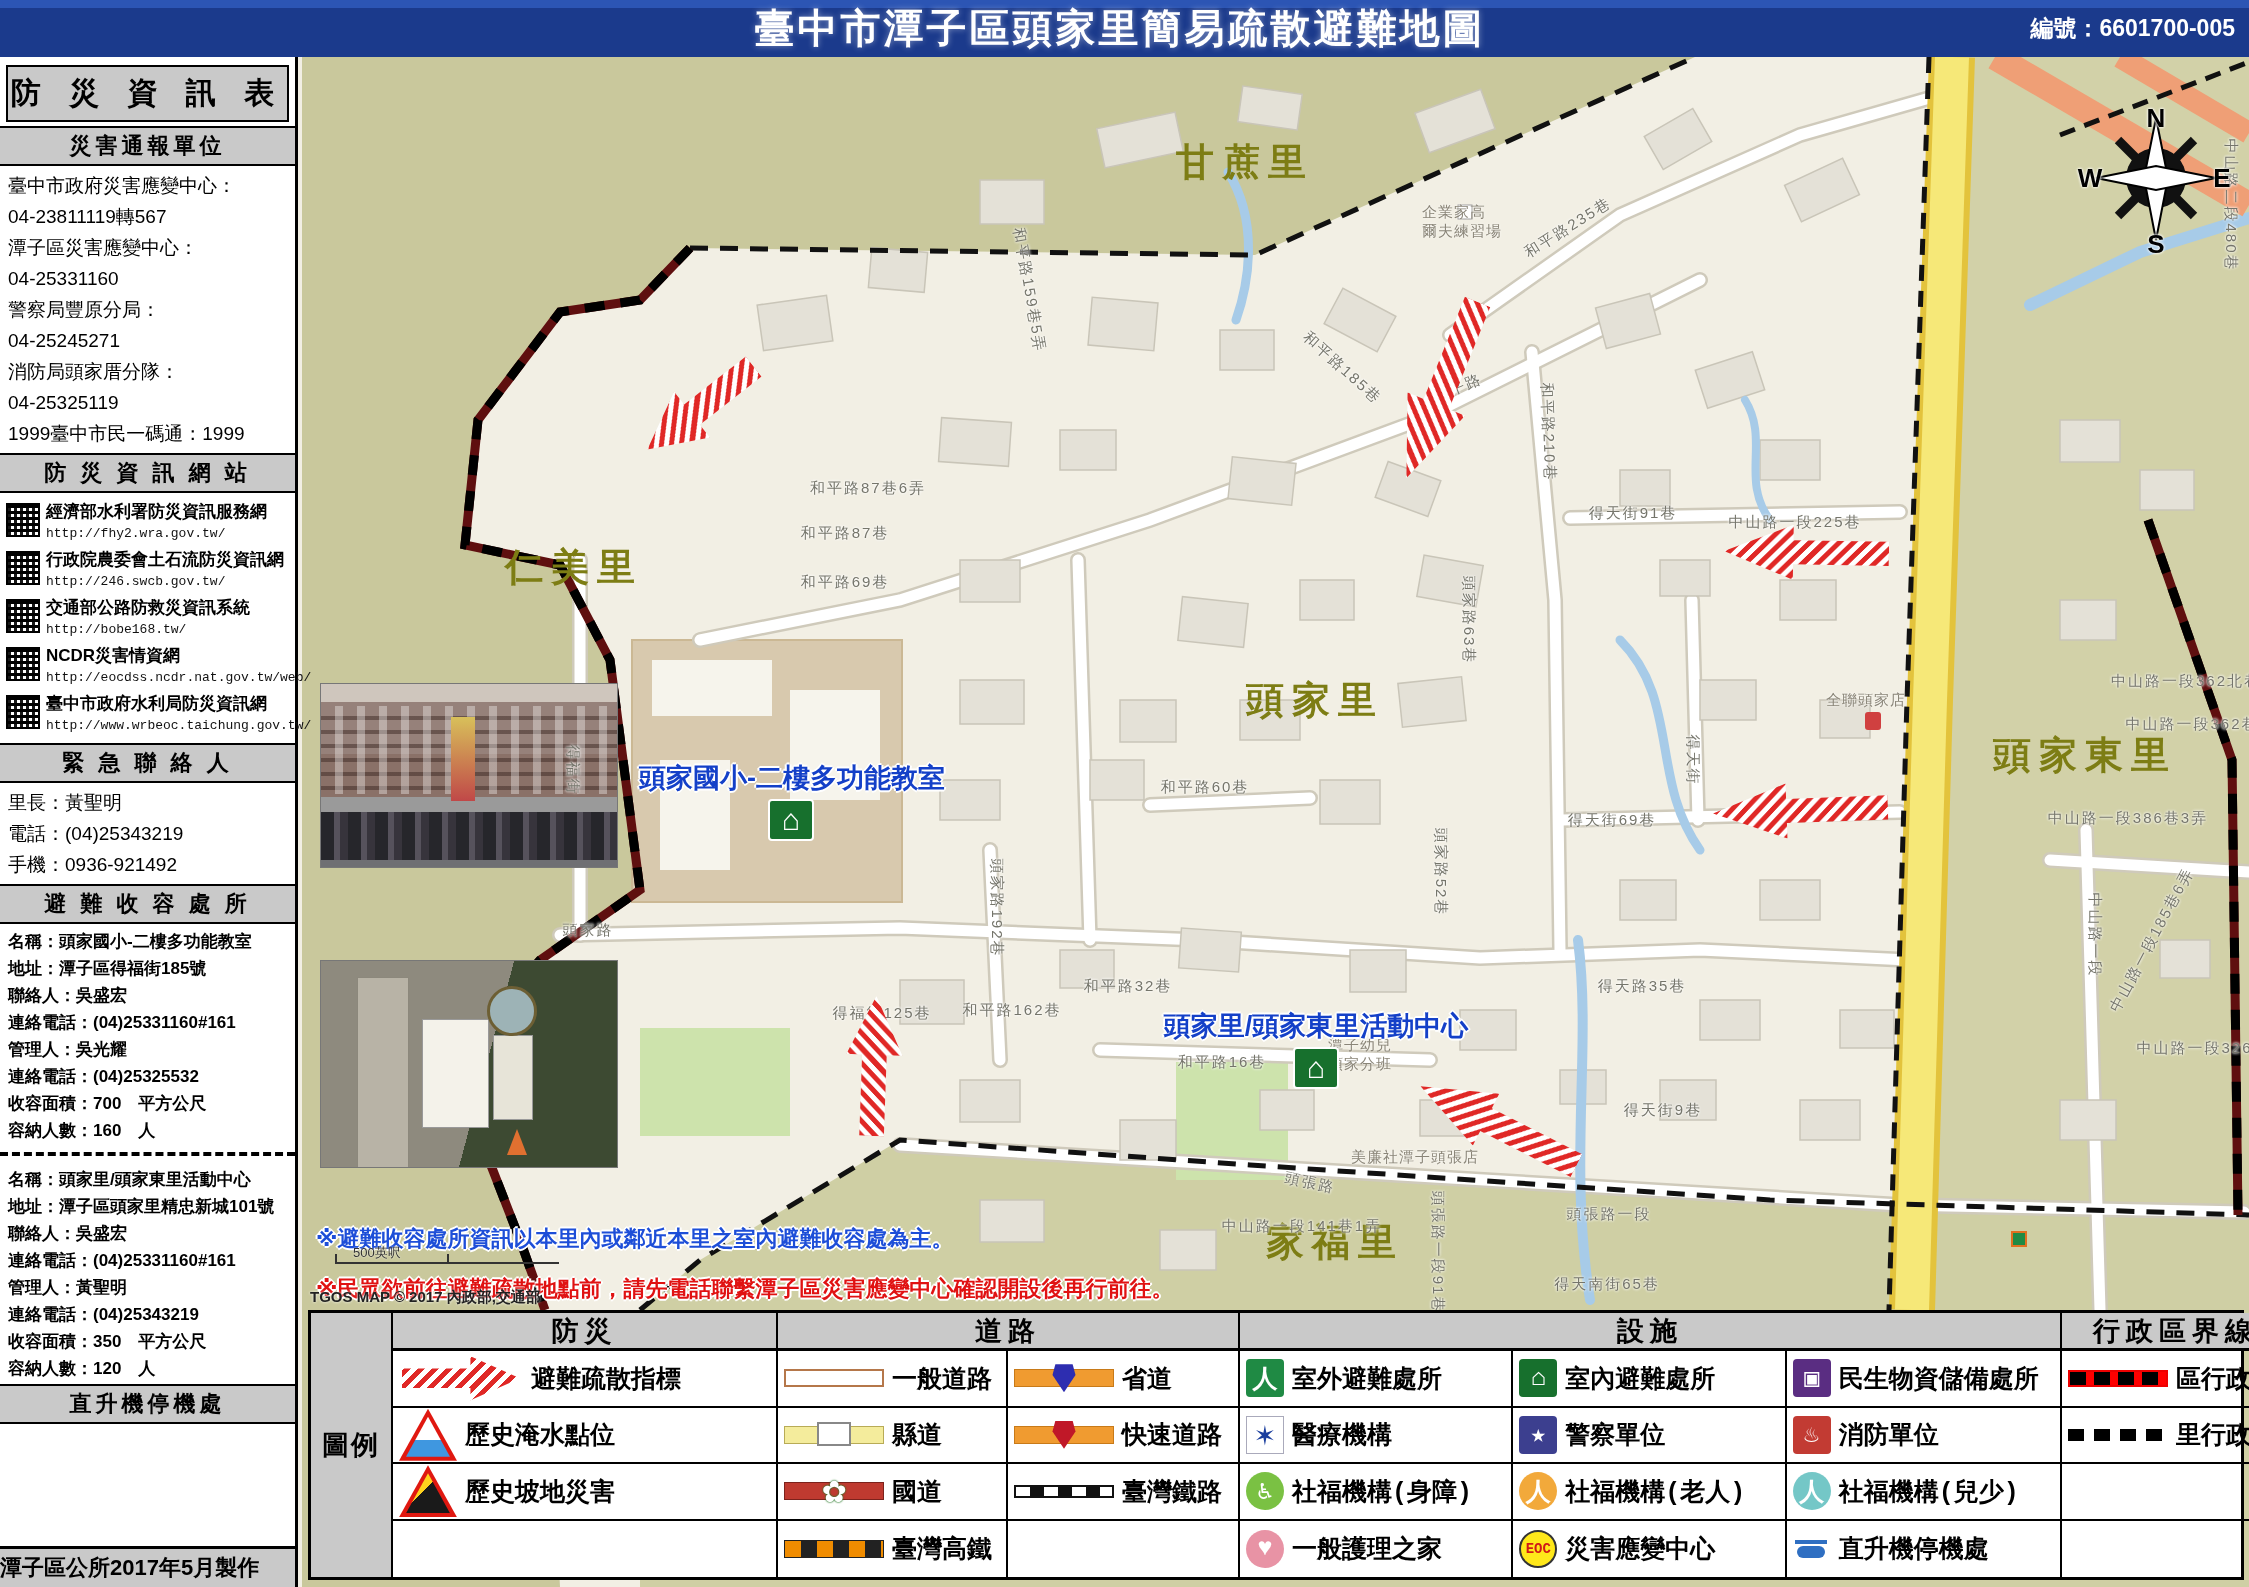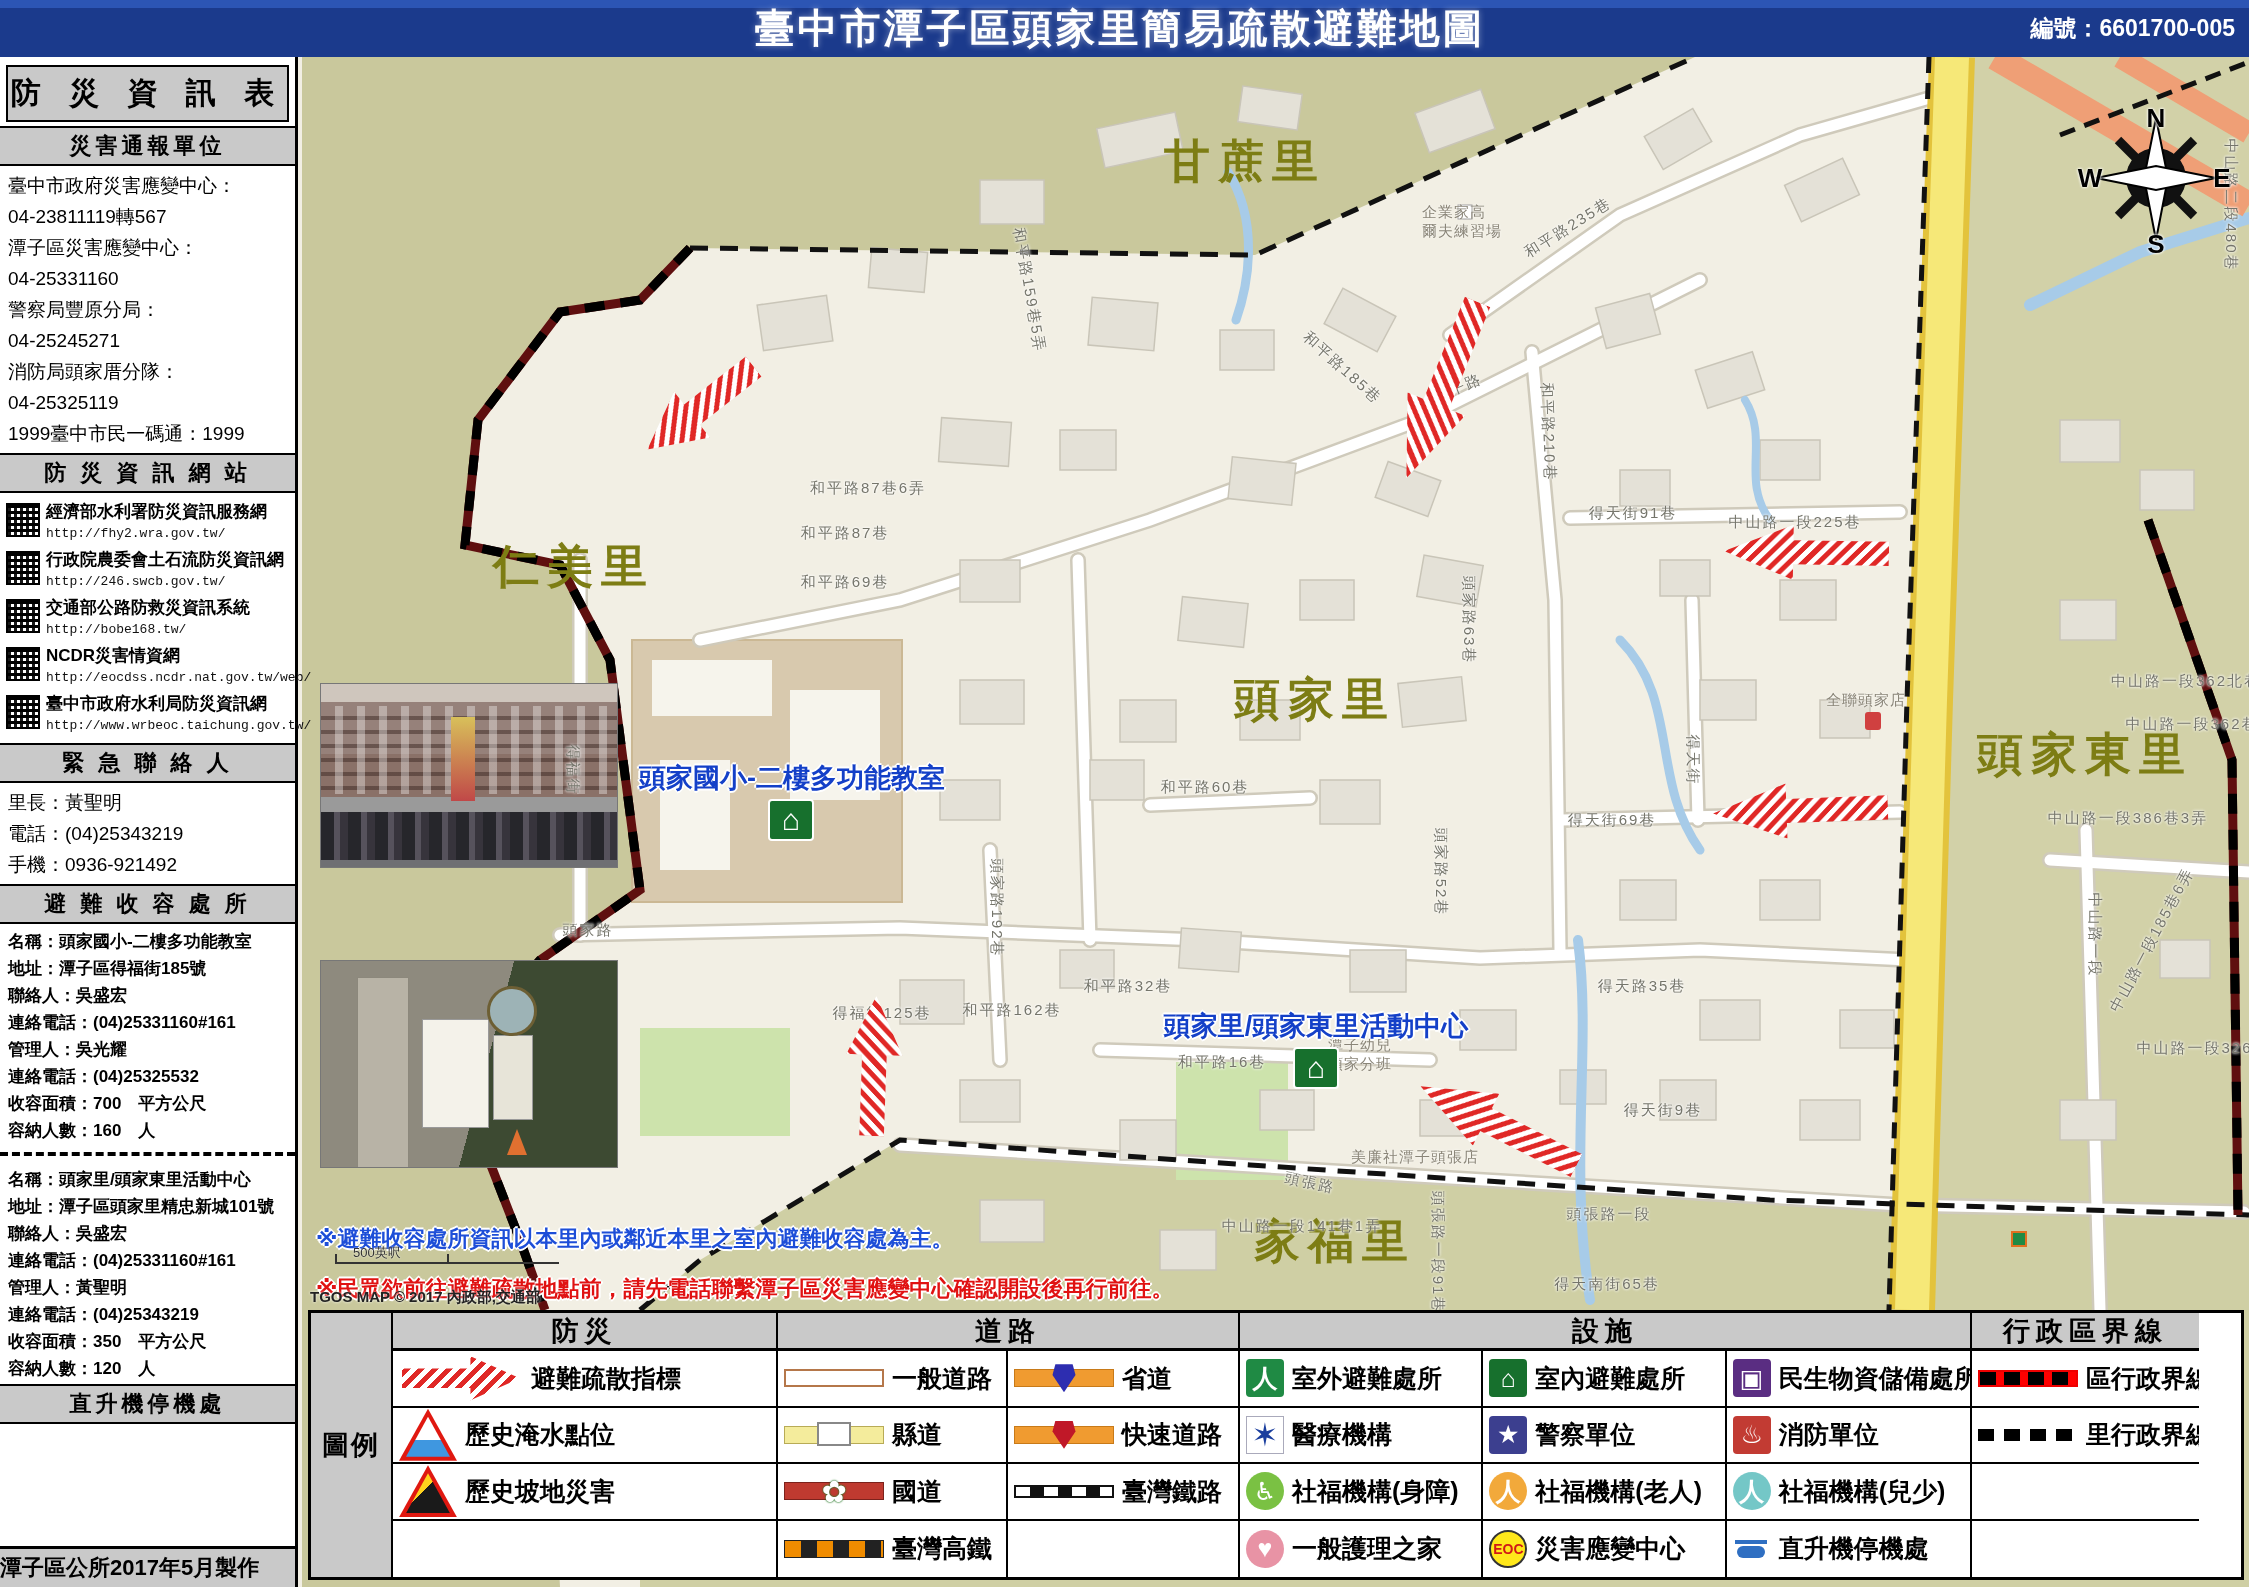--- a/index.html
+++ b/index.html
@@ -31,21 +31,21 @@
   .sh-lines{padding:4px 8px 2px 8px;}
   .sh-line{font-size:17px;font-weight:bold;line-height:27px;white-space:nowrap;}
   .sb-dash{border-top:4px dashed #000;margin:6px 0;}
   .sb-flex{flex:1;}
   .sb-footer{background:#c9c9c9;border-top:3px solid #000;font-size:22px;font-weight:bold;
              text-align:left;padding:4px 0;}
   
   .terrain{position:absolute;left:0;top:0;z-index:1;}
   .overlay{position:absolute;left:0;top:0;width:2249px;height:1587px;z-index:5;}
   .village{position:absolute;transform:translate(-50%,-50%);color:#7d7d14;font-weight:bold;
-           font-size:46px;letter-spacing:8px;white-space:nowrap;}
+           font-size:38px;letter-spacing:8px;white-space:nowrap;}
   .fac-label{position:absolute;transform:translate(-50%,-50%);color:#1440c8;font-weight:bold;font-size:27px;
            white-space:nowrap;text-shadow:-2px 0 #fff,2px 0 #fff,0 -2px #fff,0 2px #fff,1px 1px #fff,-1px -1px #fff;}
   .street{position:absolute;transform:translate(-50%,-50%);color:#75756b;font-size:15px;letter-spacing:2px;
            white-space:nowrap;text-shadow:0 0 3px #fff,0 0 3px #fff;}
   .poi{position:absolute;transform:translate(-50%,-50%);color:#8a8578;font-size:15px;letter-spacing:1px;
            white-space:pre-line;text-align:left;text-shadow:0 0 3px #fff;}
   .map-shelter{position:absolute;width:46px;height:42px;transform:translate(-50%,-50%);
            background:#17702d;border:2px solid #fff;border-radius:4px;display:flex;align-items:center;
            justify-content:center;color:#fff;font-size:30px;font-weight:bold;box-sizing:border-box;}
   .evac{position:absolute;background:repeating-linear-gradient(135deg,#e02826 0 5px,#fff 5px 10px);
@@ -550,21 +550,21 @@
             </div>
             <div class="lg-cell last-row">
               <div class="ic-wrap">
                 <div class="road rd-hsr"></div>
               </div>
               <span class="lg-label">臺灣高鐵</span>
             </div>
             <div class="lg-cell last-col last-row"></div>
           </div>
         </div>
-        <div class="lg-group" style="width: 732px;">
+        <div class="lg-group" style="width: 822px; font-family: Liberation Mono, monospace;">
           <div class="lg-head">設施</div>
           <div class="lg-body" style="grid-template-columns: repeat(3, 1fr);">
             <div class="lg-cell">
               <div class="ic-wrap">
                 <div class="tile t-outdoor">人</div>
               </div>
               <span class="lg-label">室外避難處所</span>
             </div>
             <div class="lg-cell">
               <div class="ic-wrap">

